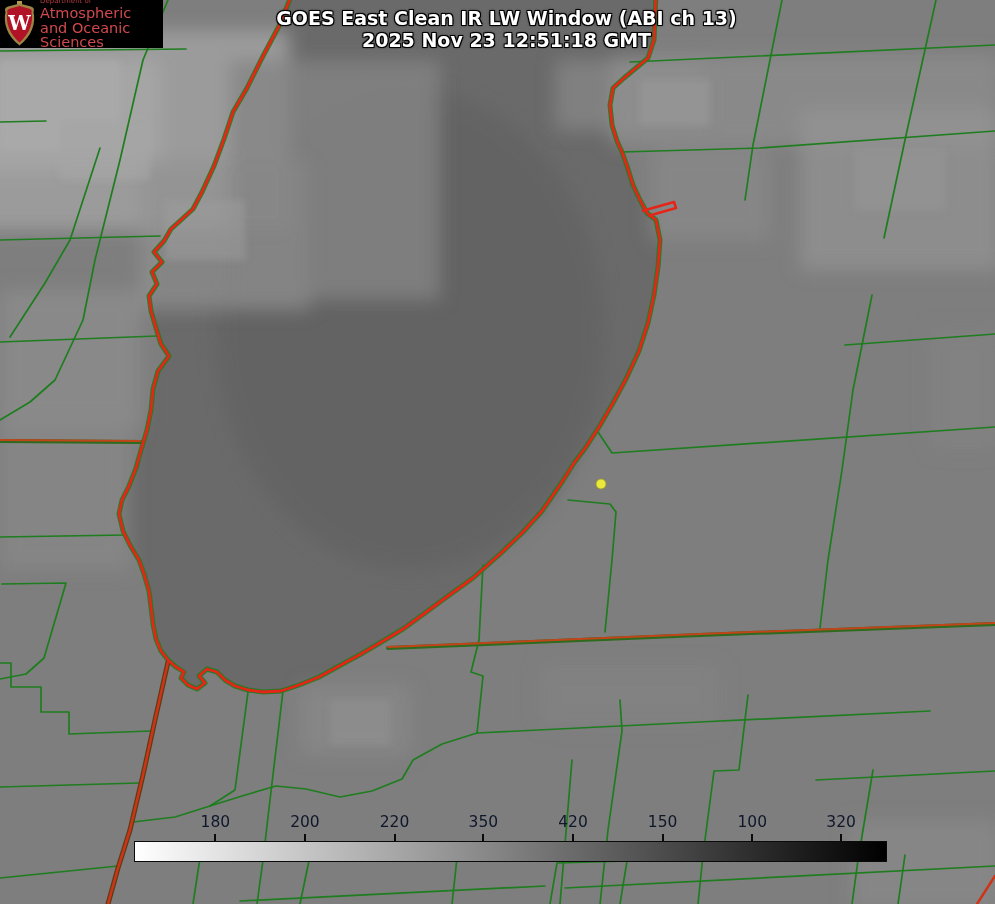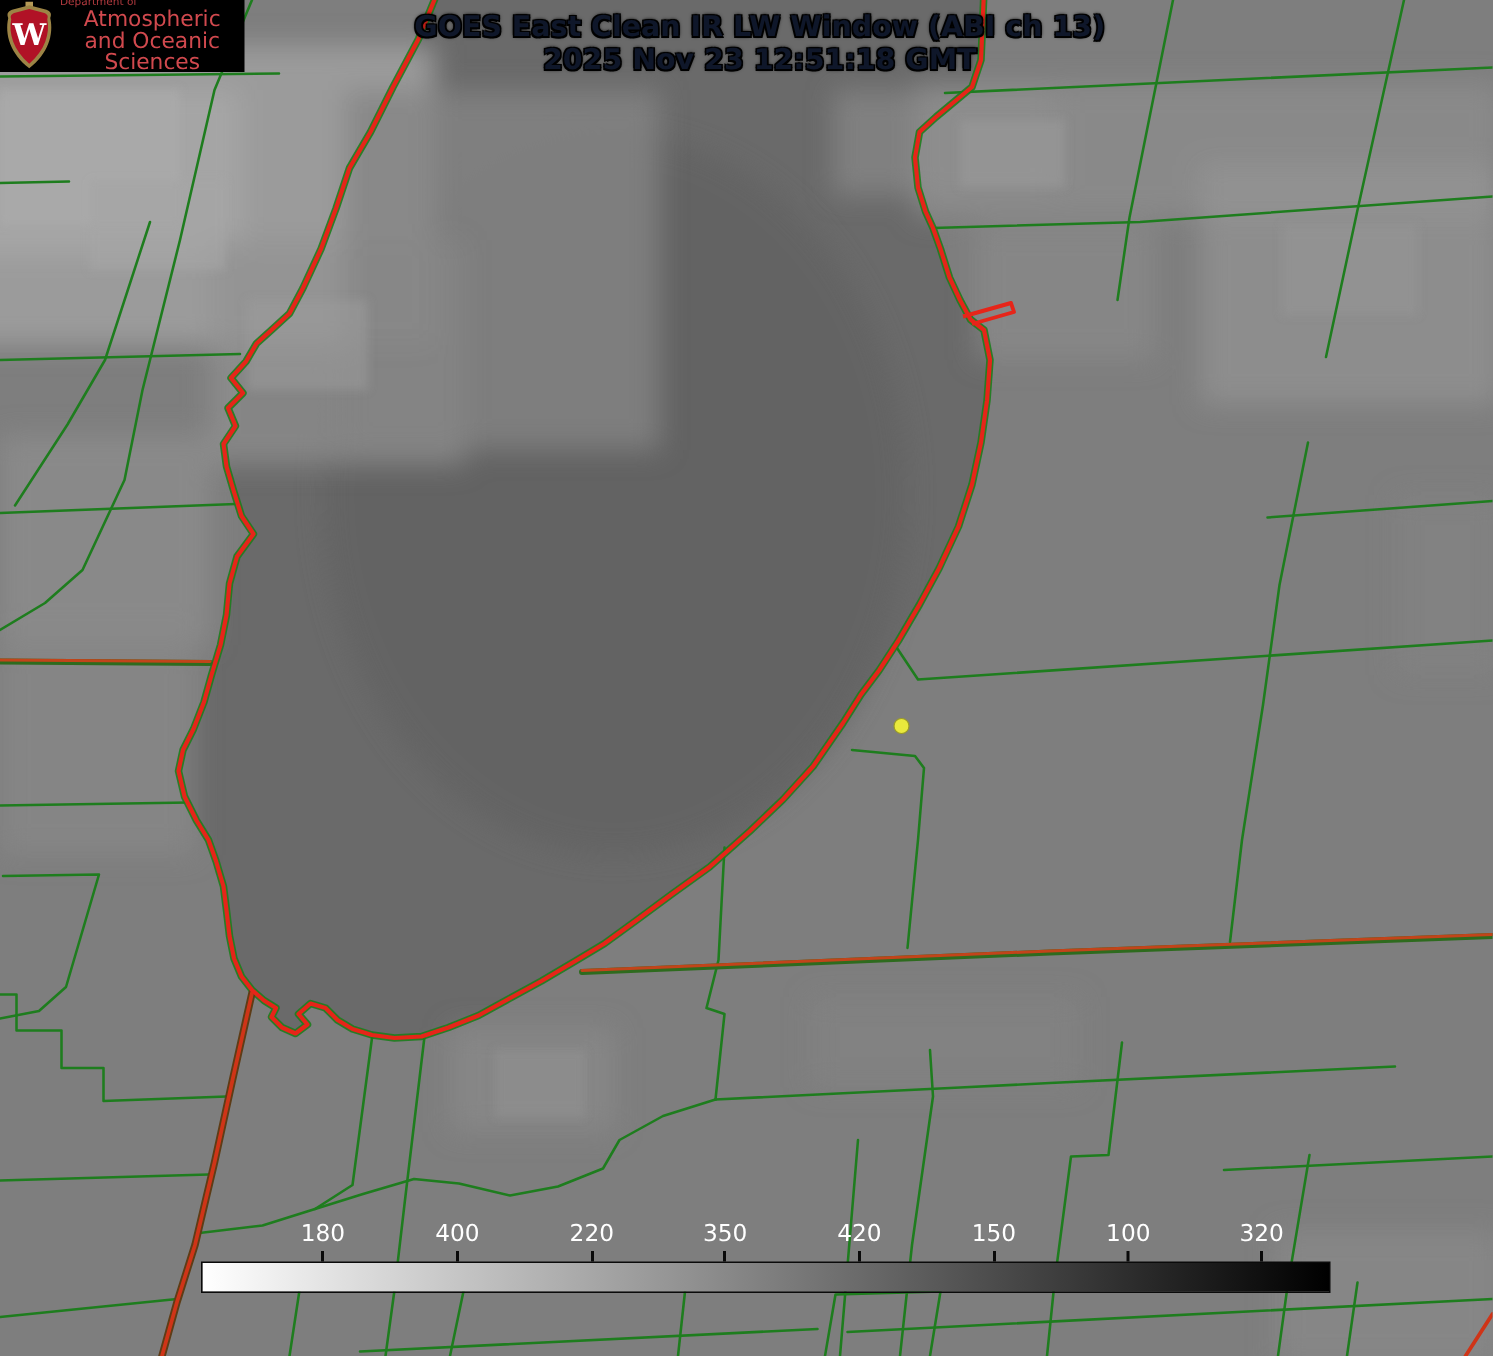--- a/index.html
+++ b/index.html
@@ -6,37 +6,37 @@
   .stage{position:relative;width:995px;height:904px;overflow:hidden;background:#7e7e7e;
          font-family:"DejaVu Sans","Liberation Sans",sans-serif;}
   .map-svg{position:absolute;left:0;top:0;width:995px;height:904px;display:block;}
 
   
   .banner{position:absolute;left:0;top:0;width:163px;height:48px;background:#000;
           display:flex;align-items:center;}
   .crest{margin-left:3px;flex:0 0 auto;}
   .dept{margin-left:4px;line-height:1;color:#d1494e;}
   .dept-small{font-size:7px;color:#b23a3f;margin-bottom:1px;}
-  .dept-line{font-size:14.5px;font-weight:500;letter-spacing:0px;text-align:center;}
+  .dept-line{font-size:14.5px;font-weight:500;letter-spacing:0px;}
 
   
   .title{position:absolute;left:0;top:7px;width:100%;text-align:center;
          padding-left:18px;box-sizing:border-box;
-         color:#0f172a;font-weight:bold;font-size:19px;line-height:22px;
+         color:#ffffff;font-weight:bold;font-size:19px;line-height:22px;
          text-shadow:-1px -1px 0 #000,1px -1px 0 #000,-1px 1px 0 #000,1px 1px 0 #000,
                      0 0 3px #000,0 0 2px #000;}
 
   
   .colorbar{position:absolute;left:134px;top:813px;width:753px;height:49px;}
   .cb-bar{position:absolute;left:0;top:28px;width:751px;height:19px;
           border:1px solid #0a0a0a;
           background:linear-gradient(to right,#ffffff,#000000);}
   .cb-tick{position:absolute;top:0;width:0;}
   .cb-tick .lab{position:absolute;left:0;top:0;transform:translateX(-50%);
-                color:#ffffff;font-size:15.5px;white-space:nowrap;}
+                color:#0f172a;font-size:15.5px;white-space:nowrap;}
   .cb-tick .mark{position:absolute;left:-1px;top:21px;width:2px;height:7px;background:#0a0a0a;}
 </style>
 </head>
 <body>
 
 <div class="stage">
 
   <svg class="map-svg" viewBox="0 0 995 904" xmlns="http://www.w3.org/2000/svg">
     <defs>
       <filter id="soft" x="-30%" y="-30%" width="160%" height="160%">
@@ -156,21 +156,21 @@
     <div>GOES East Clean IR LW Window (ABI ch 13)</div>
     <div>2025 Nov 23 12:51:18 GMT</div>
   </div>
 
   <div class="colorbar">
     <div class="cb-tick" style="left:10.8%">
       <span class="lab">180</span>
         <span class="mark"></span>
     </div>
     <div class="cb-tick" style="left:22.7%">
-      <span class="lab">400</span>
+      <span class="lab">200</span>
         <span class="mark"></span>
     </div>
     <div class="cb-tick" style="left:34.6%">
       <span class="lab">220</span>
         <span class="mark"></span>
     </div>
     <div class="cb-tick" style="left:46.4%">
       <span class="lab">350</span>
         <span class="mark"></span>
     </div>

